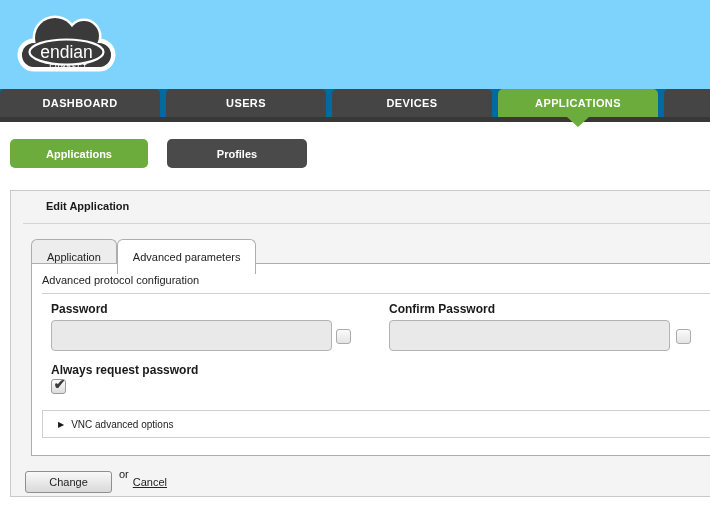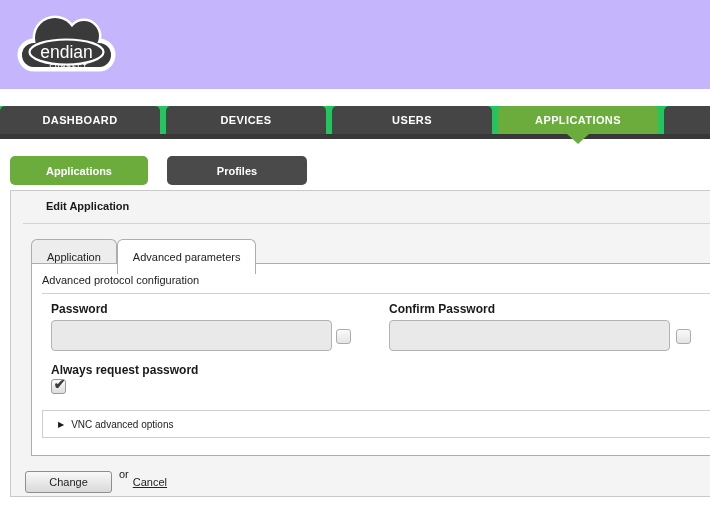--- a/index.html
+++ b/index.html
@@ -1,25 +1,25 @@
 <!DOCTYPE html>
 <html><head>
 <meta charset="utf-8">
 <style>
   * { margin:0; padding:0; box-sizing:border-box; }
   html,body { width:710px; height:511px; overflow:hidden; background:#fff;
     font-family:"Liberation Sans", sans-serif; }
   body { position:relative; }
 
   
-  .header { position:relative; height:89px; background:#c4b5fd;text-decoration:underline; }
+  .header { position:relative; height:89px; background:#7dd3fc;text-decoration:underline; }
   .logo { position:absolute; left:17px; top:11px; }
 
   
-  .navbar { height:28px; background:#22c55e; display:flex;margin-top:17px; }
+  .navbar { height:28px; background:#0369a1; display:flex; }
   .nav-tab { width:160px; margin-right:6px; background:#454545; color:#fff;
     font-size:11px; font-weight:bold; letter-spacing:.4px;
     display:flex; align-items:center; justify-content:center;
     border-radius:5px 5px 0 0; cursor:pointer; position:relative; }
   .nav-tab.active { background:#6cac3c; }
   .nav-tab.active::after { content:""; position:absolute; top:28px; left:50%;
     transform:translateX(-50%); border-left:11px solid transparent;
     border-right:11px solid transparent; border-top:10px solid #6cac3c; z-index:5; }
   .nav-tab.partial { width:46px; margin-right:0; border-radius:5px 0 0 0; }
   .nav-strip { height:5px; background:#383838; }
@@ -105,22 +105,22 @@
       <rect x="5" y="32" width="89" height="24" rx="12"></rect>
     </g>
     <ellipse cx="49.5" cy="41" rx="37" ry="12.5" fill="none" stroke="#ffffff" stroke-width="2.2"></ellipse>
     <text x="49.5" y="46.5" text-anchor="middle" fill="#ffffff" font-size="17.5" font-family="Liberation Sans, sans-serif">endian</text>
     <text x="51" y="56.5" text-anchor="middle" fill="#ffffff" font-size="5.6" font-weight="bold" font-family="Liberation Sans, sans-serif">C O N N E C T</text>
   </svg>
 </div>
 
 <div class="navbar">
   <div class="nav-tab">DASHBOARD</div>
+  <div class="nav-tab">USERS</div>
   <div class="nav-tab">DEVICES</div>
-  <div class="nav-tab">USERS</div>
   <div class="nav-tab active">APPLICATIONS</div>
   <div class="nav-tab partial"></div>
 </div>
 <div class="nav-strip"></div>
 
 <div class="subnav">
   <button class="subbtn green">Applications</button>
   <button class="subbtn dark">Profiles</button>
 </div>
 

